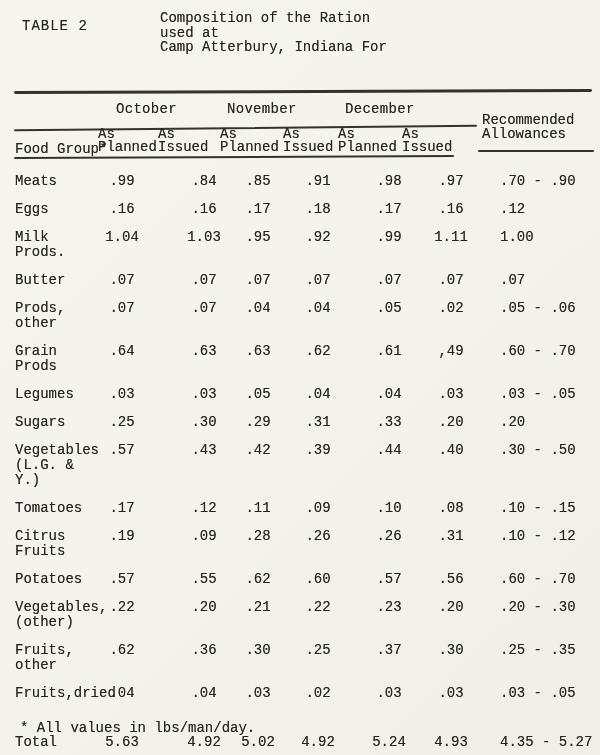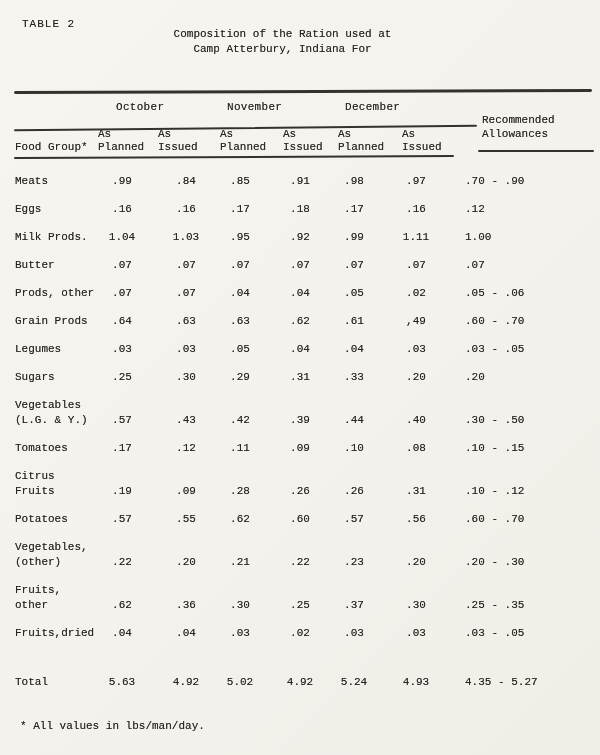--- a/index.html
+++ b/index.html
@@ -1,51 +1,51 @@
 <!DOCTYPE html>
 <html><head>
 <meta charset="utf-8">
 <style>
   html,body{margin:0;padding:0;}
   .page{
     position:relative;
     width:600px;height:755px;
     background:linear-gradient(135deg,#f7f5f0 0%,#f4f2ec 55%,#f0eee7 100%);
     font-family:"Liberation Mono","DejaVu Sans Mono",monospace;
-    font-size:11px;
+    font-size:14px;
     color:#26241f;
     overflow:hidden;
     text-shadow:0 0 0.5px rgba(42,40,34,0.55);
   }
   .abs{position:absolute;}
   .table-label{left:22px;top:18px;letter-spacing:1px;}
-  .doc-title{left:160px;top:11px;width:245px;text-align:center;line-height:14.5px;margin-top:16px;}
+  .doc-title{left:160px;top:11px;width:245px;text-align:left;line-height:14.5px;}
   .rule{background:#34322c;}
   .top-rule{left:14px;top:90px;width:578px;height:3px;transform:rotate(-0.2deg);border-radius:2px;}
   .mid-rule{left:14px;top:127px;width:463px;height:2px;transform:rotate(-0.55deg);border-radius:2px;}
   .head-rule{left:14px;top:156px;width:440px;height:2px;transform:rotate(-0.25deg);border-radius:2px;}
   .head-rule-right{left:478px;top:150px;width:116px;height:2px;border-radius:2px;}
   .month{top:101px;letter-spacing:0.3px;}
   .m-oct{left:100px;padding-left:16px;}
   .m-nov{left:227px;}
   .m-dec{left:345px;}
   .subhead{top:128px;line-height:13px;white-space:pre-line;}
   .s1{left:98px;}.s2{left:158px;}.s3{left:220px;}.s4{left:283px;}.s5{left:338px;}.s6{left:402px;}
   .rec-head{left:482px;top:113px;line-height:14px;white-space:pre-line;}
   .fg-head{left:15px;top:141px;}
   .rows{left:15px;top:161px;width:580px;}
-  .row{display:flex;align-items:flex-end;margin-top:13px;}
+  .row{display:flex;align-items:flex-start;margin-top:13px;}
   .row .cl{line-height:15px;}
   .row .label{width:85px;white-space:pre-line;flex:none;}
   .row .v{width:42px;text-align:center;flex:none;}
   .row .v1{margin-left:1px;}
-  .row .v2{margin-left:22px;}
+  .row .v2{margin-left:40px;}
   .row .v3{margin-left:12px;}
   .row .v4{margin-left:18px;}
-  .row .v5{margin-left:12px;}
+  .row .v5{margin-left:29px;}
   .row .v6{margin-left:20px;}
   .row .rec{margin-left:28px;width:112px;text-align:left;flex:none;}
   .row.total-row{margin-top:34px;}
   .footnote{left:20px;top:688px;margin-top:32px;}
   .page-num{left:130px;top:726px;width:240px;text-align:center;}
 </style>
 </head>
 <body>
 
 <div class="page">

